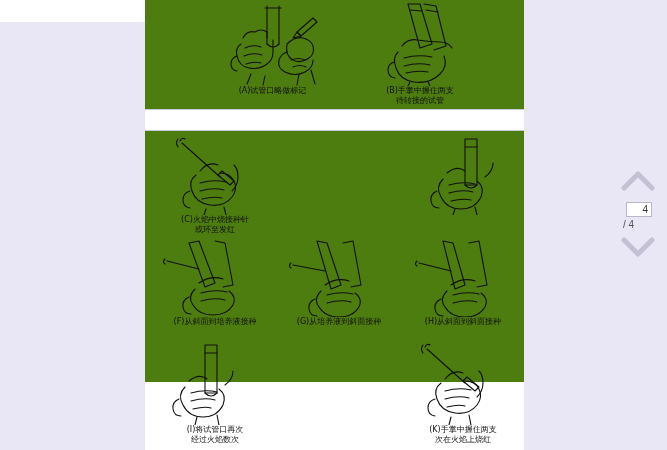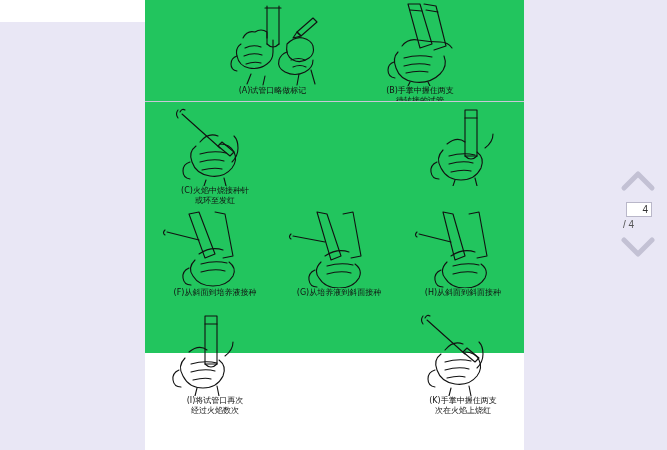--- a/index.html
+++ b/index.html
@@ -40,33 +40,33 @@
   }
   .doc {
     position: absolute;
     left: 145px; top: 0;
     width: 379px;
     height: 450px;
     background: #ffffff;
   }
   .panel {
     position: absolute;
-    background: #22c55e;
+    background: #4d7c0f;
     border: 1px solid #c9c7d8;
     box-sizing: border-box;
   }
   .panel-top {
     left: 0px; top: 0px;
     width: 379px; height: 110px;
     border-top: none;
     border-left: none;
     border-right: none;
   }
   .panel-main {
-    left: 0px; top: 101px;
+    left: 0px; top: 130px;
     width: 379px; height: 252px;
     border-left: none; border-right: none; border-bottom: none;
   }
   .cell {
     position: absolute;
     box-sizing: border-box;
     text-align: center;
   }
   .caption {
     font-family: "DejaVu Sans", "Liberation Sans", sans-serif;

